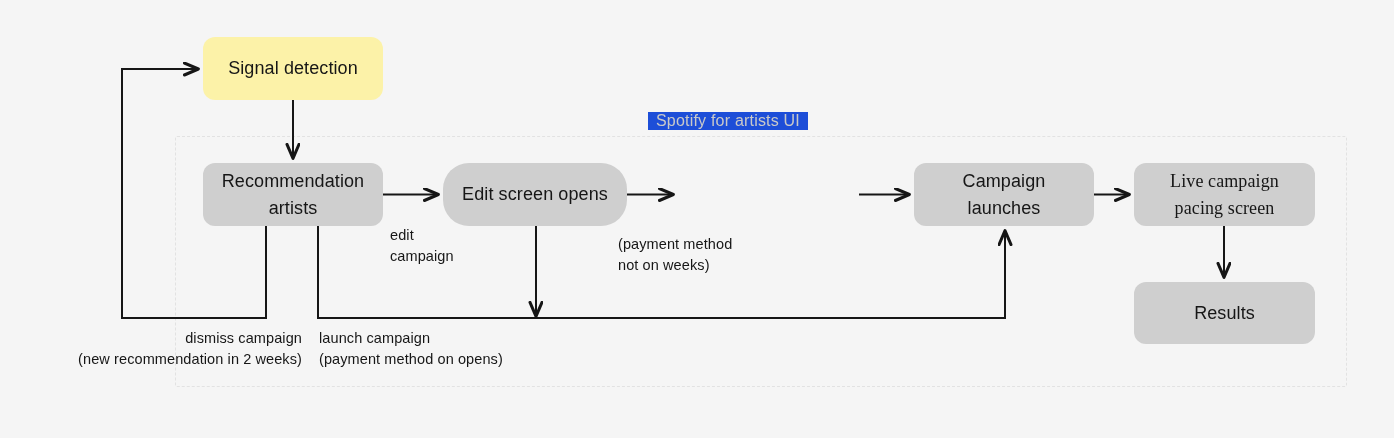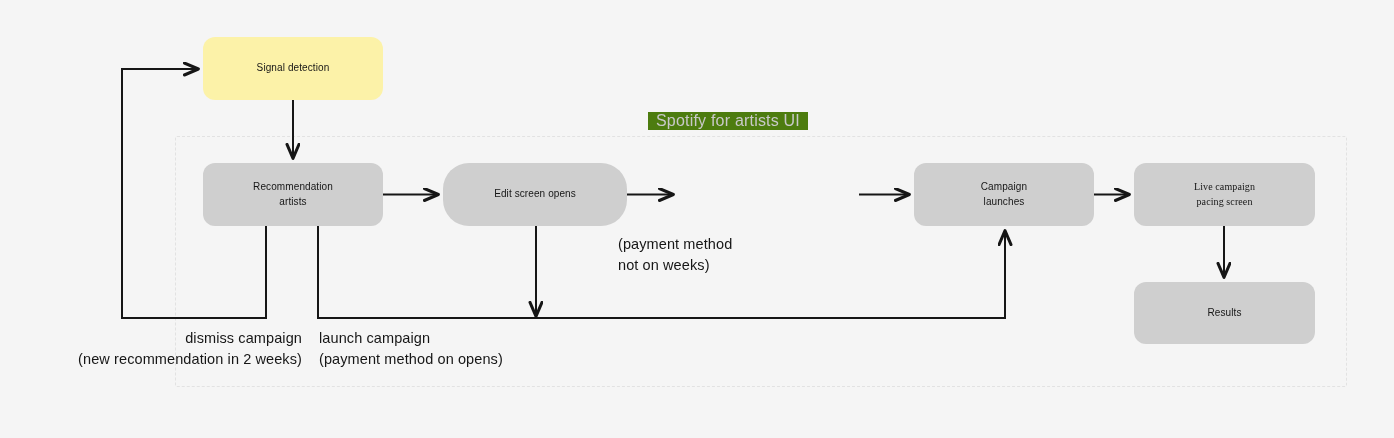--- a/index.html
+++ b/index.html
@@ -24,41 +24,41 @@
     pointer-events: none;
   }
   .node {
     position: absolute;
     box-sizing: border-box;
     border-radius: 12px;
     display: flex;
     align-items: center;
     justify-content: center;
     text-align: center;
-    font-size: 10px;
+    font-size: 18px;
     line-height: 1.45;
     color: #161616;
     letter-spacing: 0.1px;
     white-space: pre-line;
   }
   .node.gray { background: #cfcfcf; }
   .node.yellow { background: #fcf2a8; }
   .edge-label {
     position: absolute;
     font-size: 14.5px;
     line-height: 1.42;
     color: #161616;
     white-space: pre-line;
     letter-spacing: 0.1px;
   }
   .group-label {
     position: absolute;
     font-size: 16px;
     color: #c9c9c9;
-    background: #4d7c0f;
+    background: #1d4ed8;
     padding: 0 8px;
     letter-spacing: 0.2px;
   }
   .group-box {
     position: absolute;
     box-sizing: border-box;
     border: 1.5px dashed #e2e2e2;
     border-radius: 2px;
   }
 </style>
@@ -107,20 +107,22 @@
 
 
   <div class="node gray" style="left:914px; top:163px; width:180px; height:63px;">Campaign
 launches</div>
 
   <div class="node gray" style="left:1134px; top:163px; width:181px; height:63px;font-family:Liberation Serif, serif;">Live campaign
 pacing screen</div>
 
   <div class="node gray" style="left:1134px; top:282px; width:181px; height:62px;">Results</div>
 
+  <div class="edge-label" style="left:390px; top:225px;">edit
+campaign</div>
 
   <div class="edge-label" style="left:618px; top:234px;">(payment method
 not on weeks)</div>
 
   <div class="edge-label" style="left:10px; top:328px; text-align:right; width:292px;">dismiss campaign
 (new recommendation in 2 weeks)</div>
 
   <div class="edge-label" style="left:319px; top:328px;">launch campaign
 (payment method on opens)</div>
 

